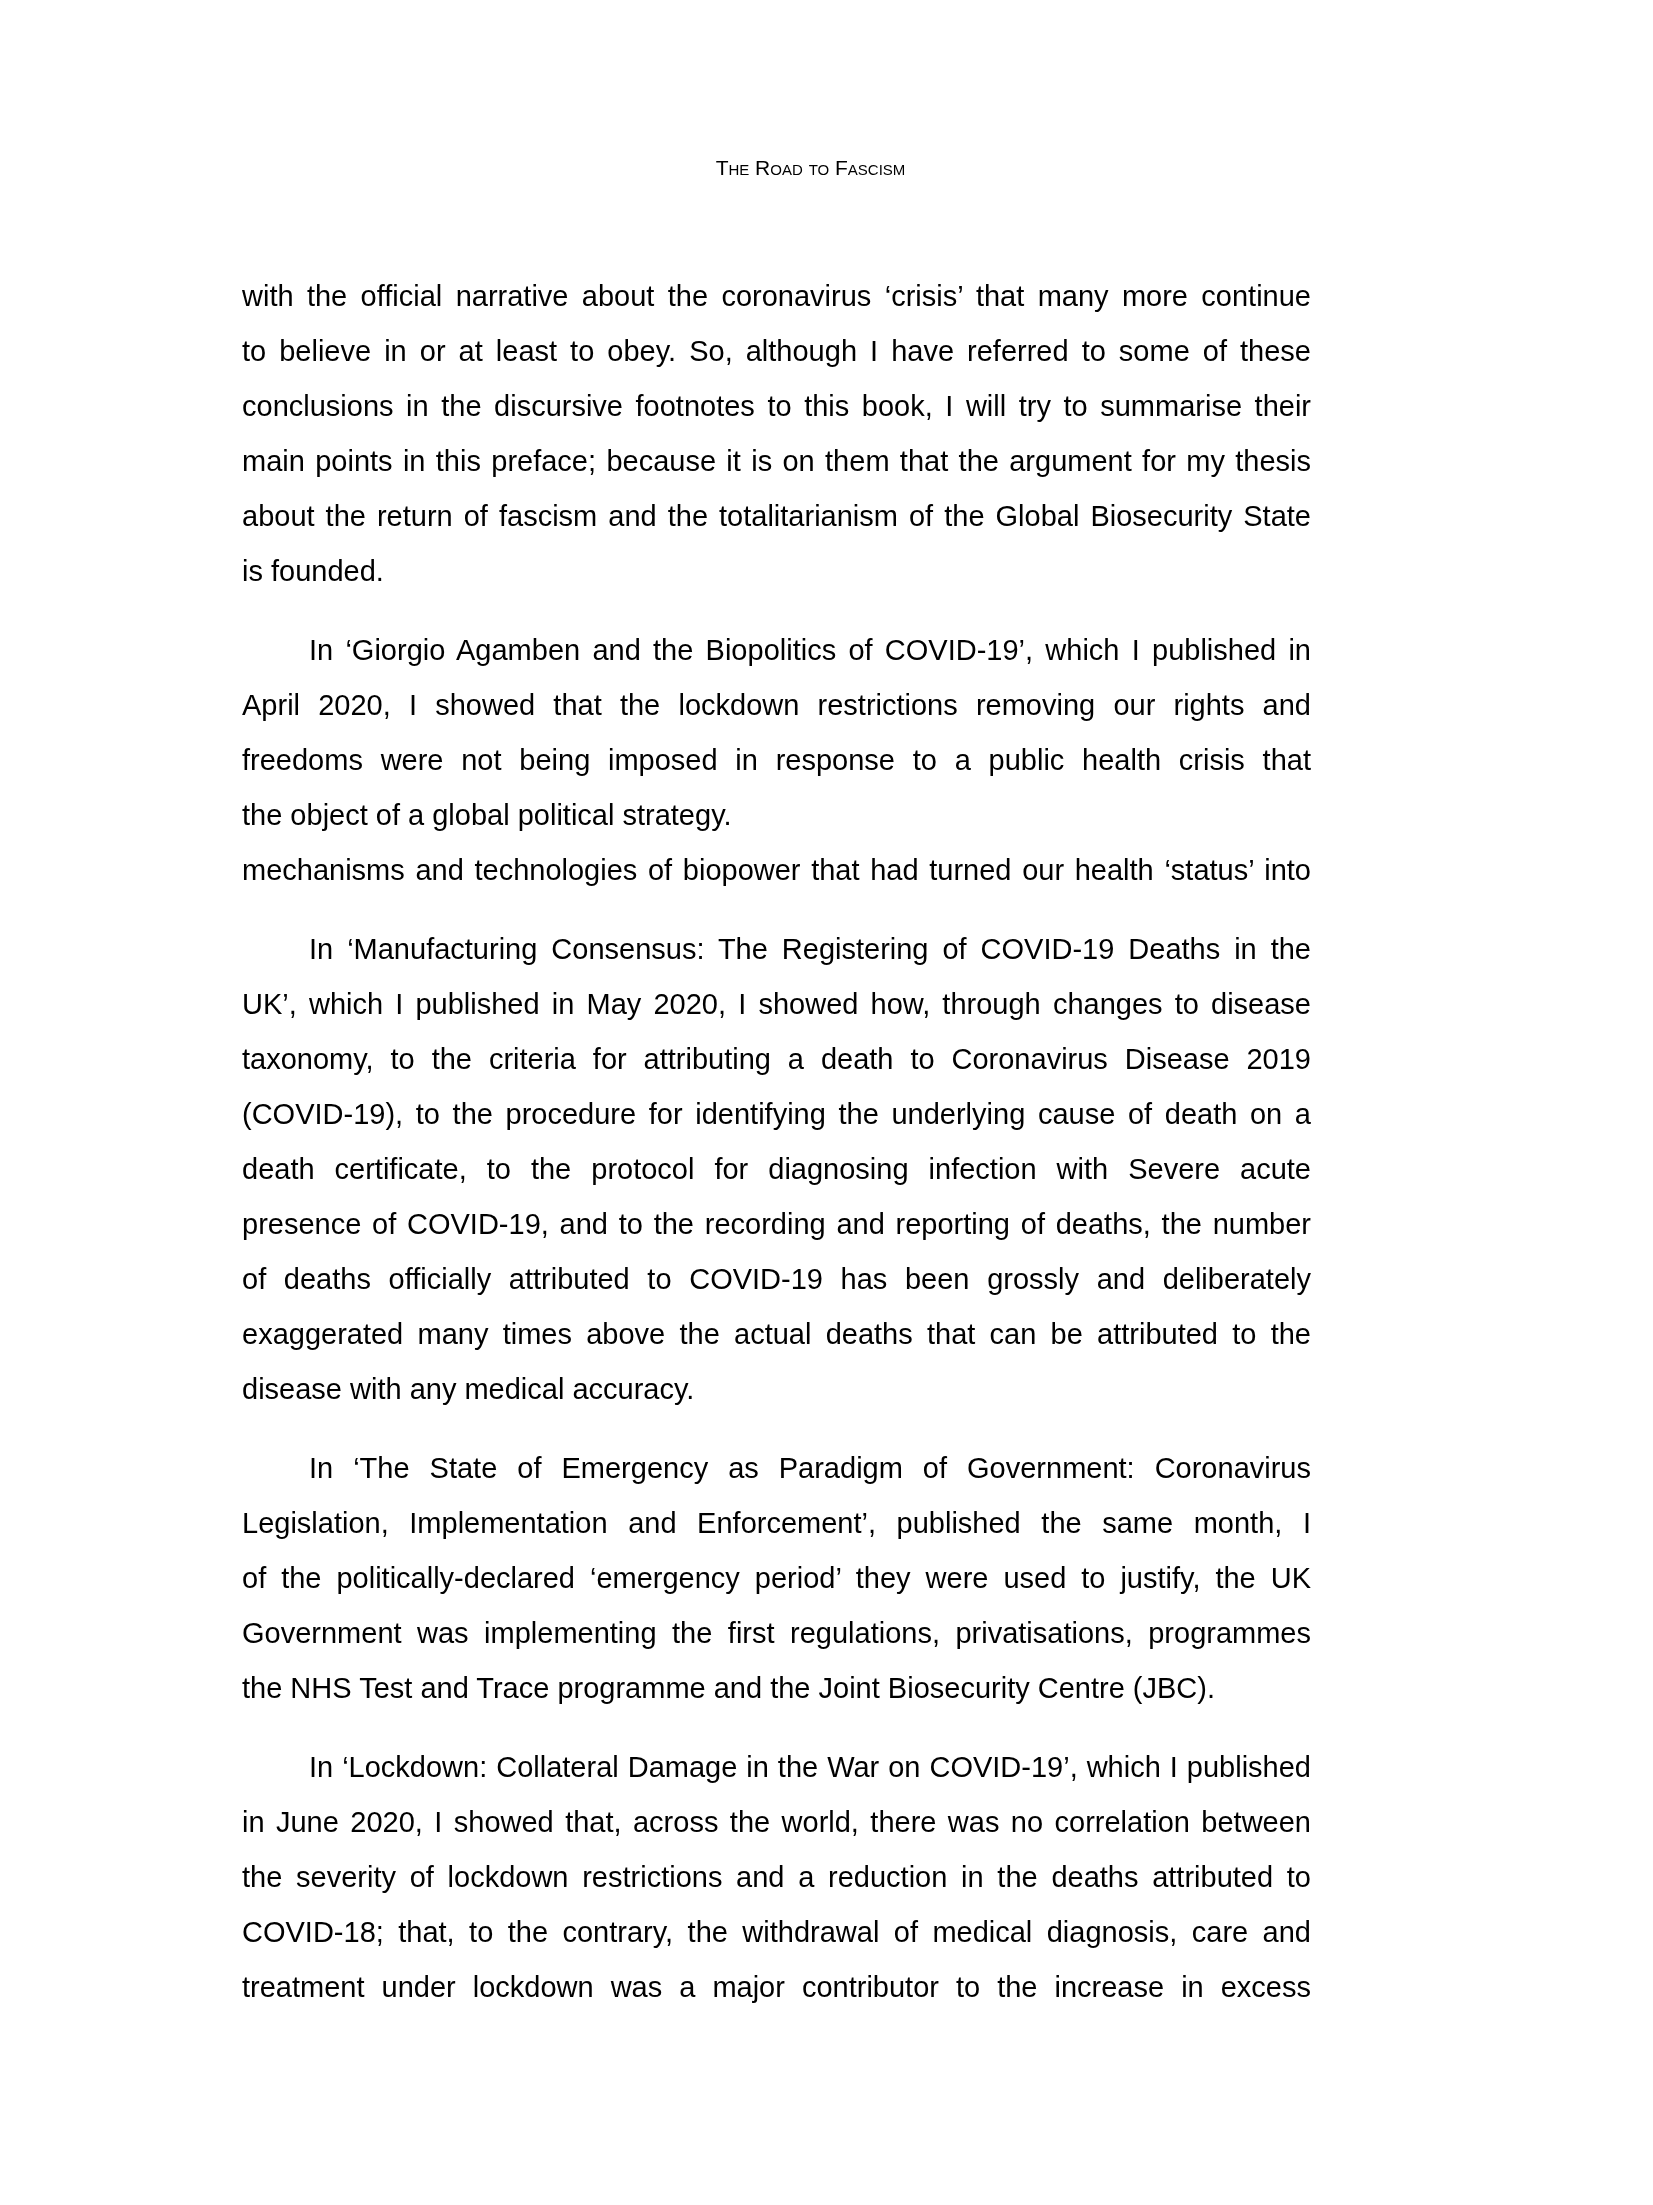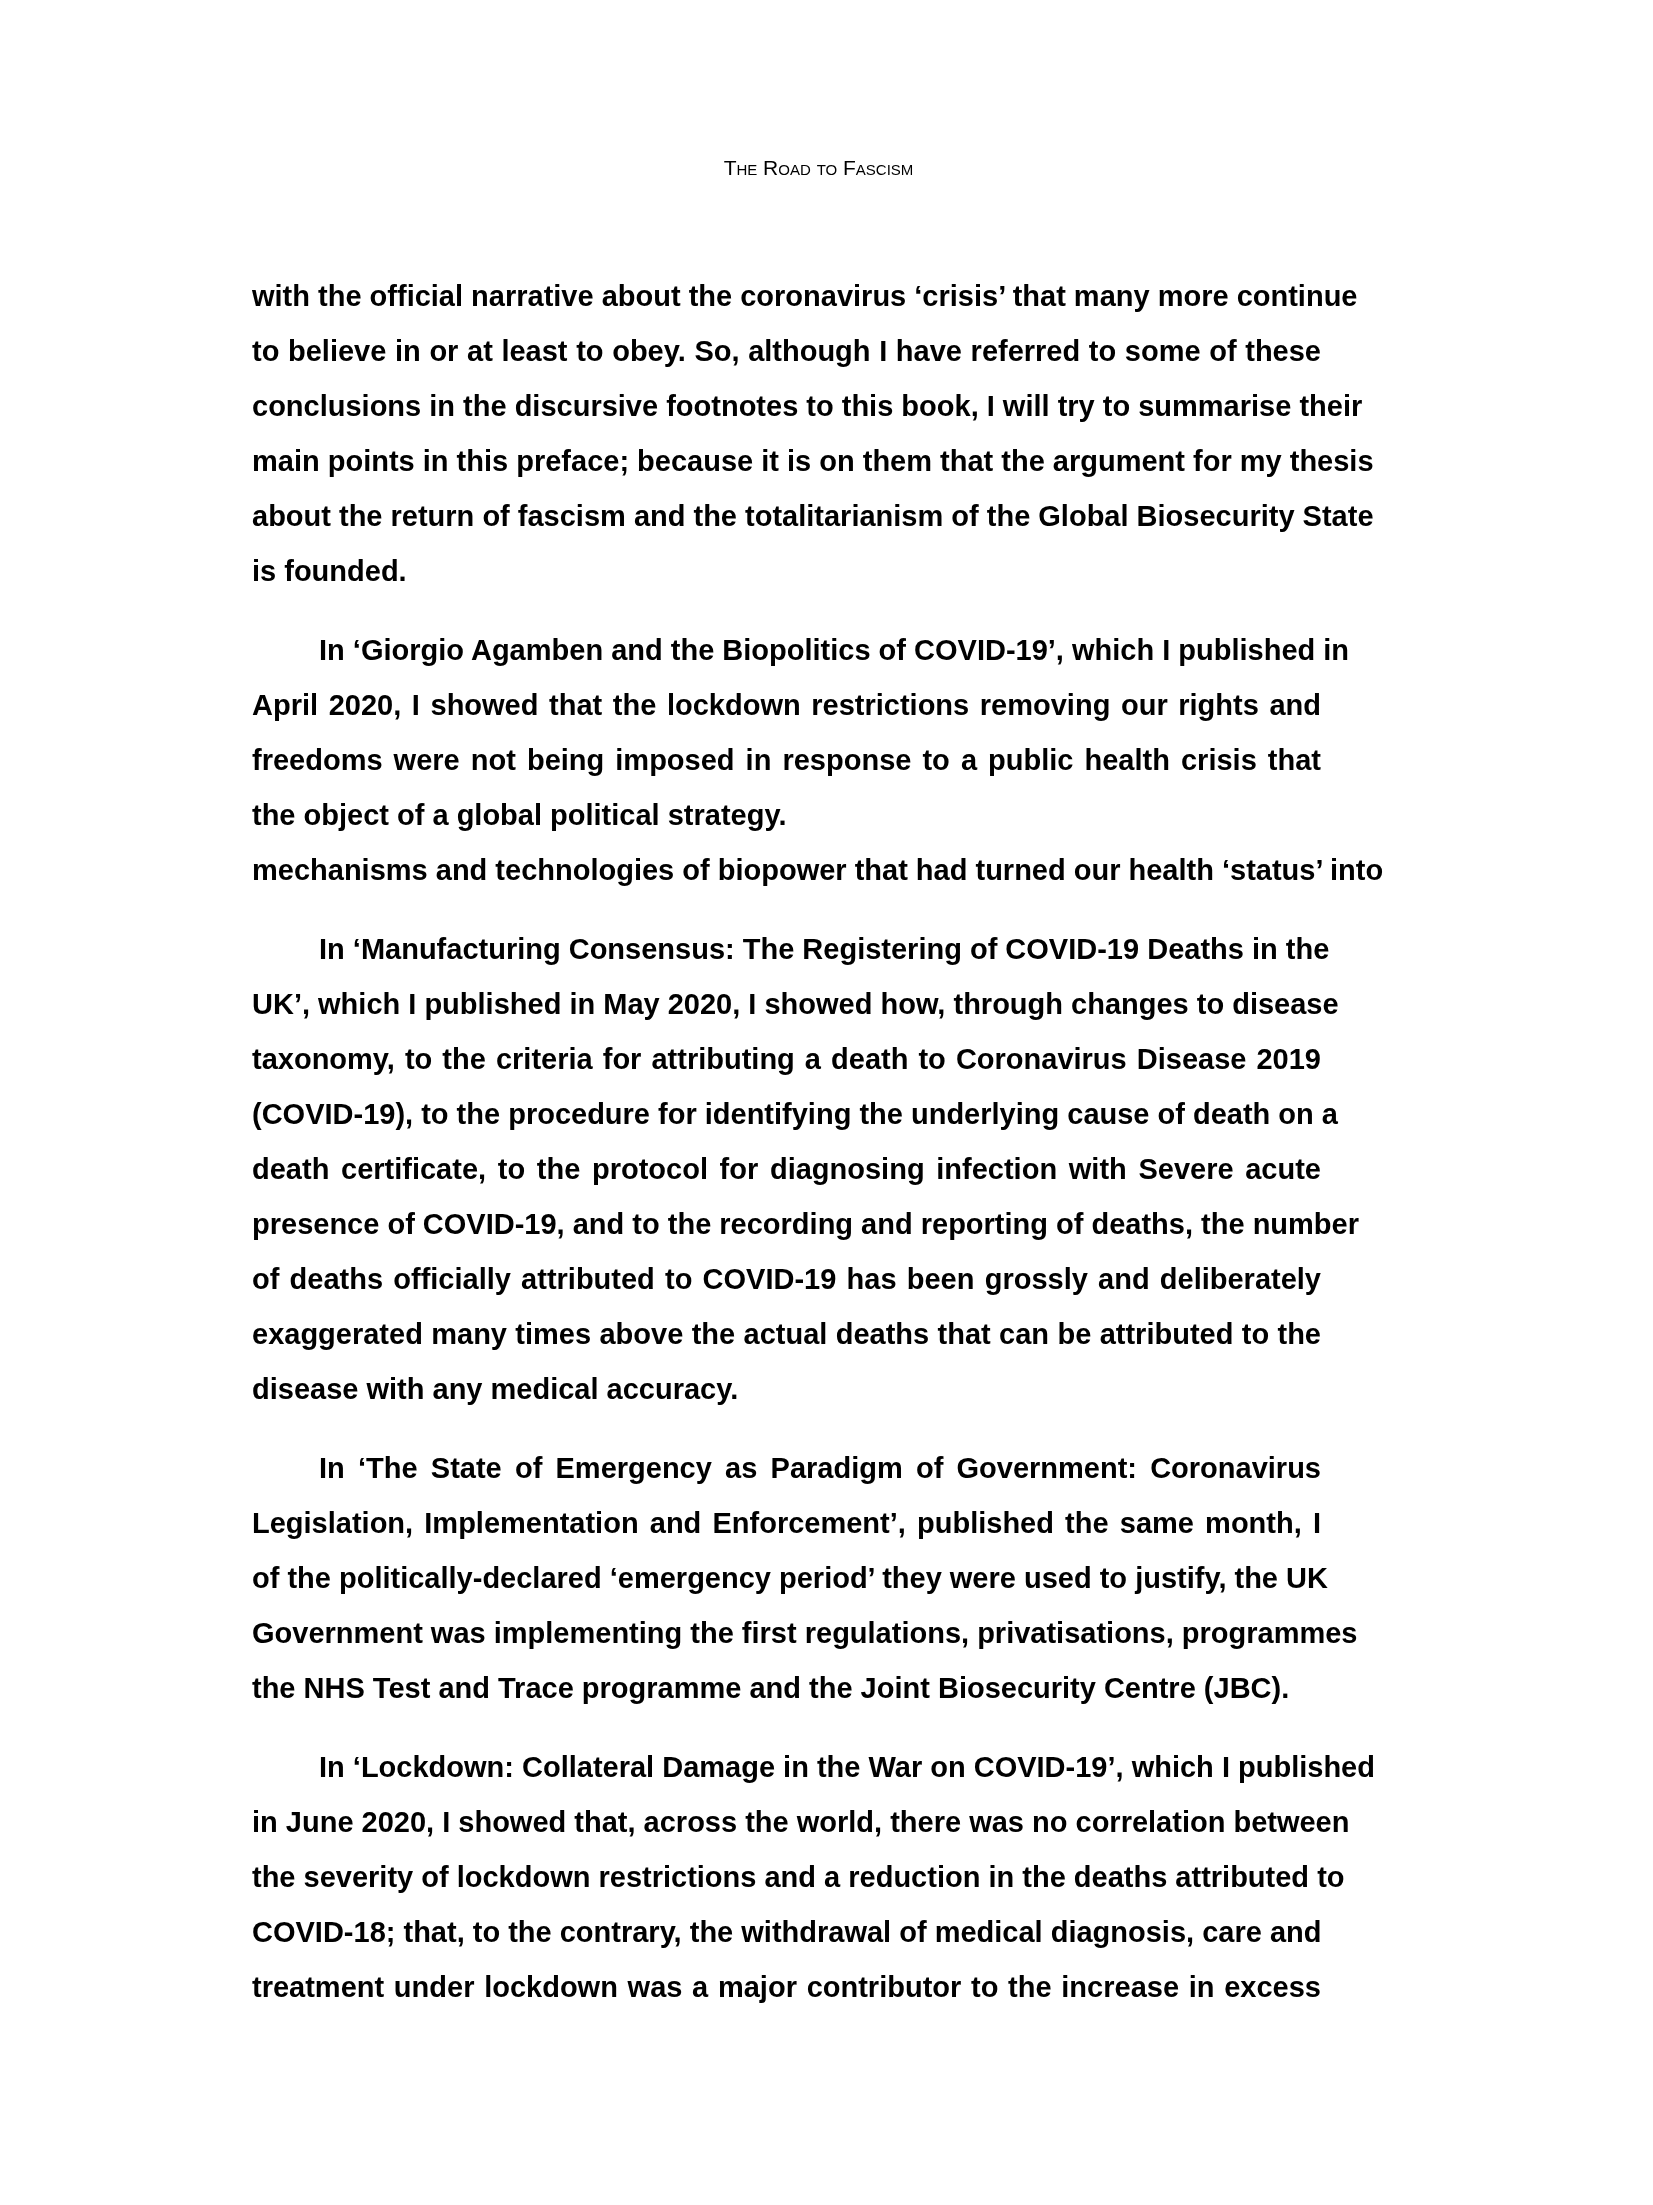--- a/index.html
+++ b/index.html
@@ -11,34 +11,33 @@
     width: 1654px;
     height: 2448px;
     position: relative;
     overflow: hidden;
     color: #000000;
     font-family: "Liberation Sans", sans-serif;
   }
   .running-head {
     position: absolute;
     top: 155px;
-    left: 16px;
+    left: 8px;
     width: 1605px;
     text-align: center;
     font-size: 21px;
     font-variant: small-caps;
     letter-spacing: 0px;
     line-height: 26.5px;
   }
   .body-text {
     position: absolute;
     top: 277px;
-    left: 252px;
+    left: 242px;
     width: 1069px;
-    font-weight: bold;
   }
   .line {
     display: block;
     height: 55px;
     line-height: 38px;
     font-size: 29px;
     white-space: nowrap;
     text-align: justify;
     text-align-last: justify;
     overflow: visible;

